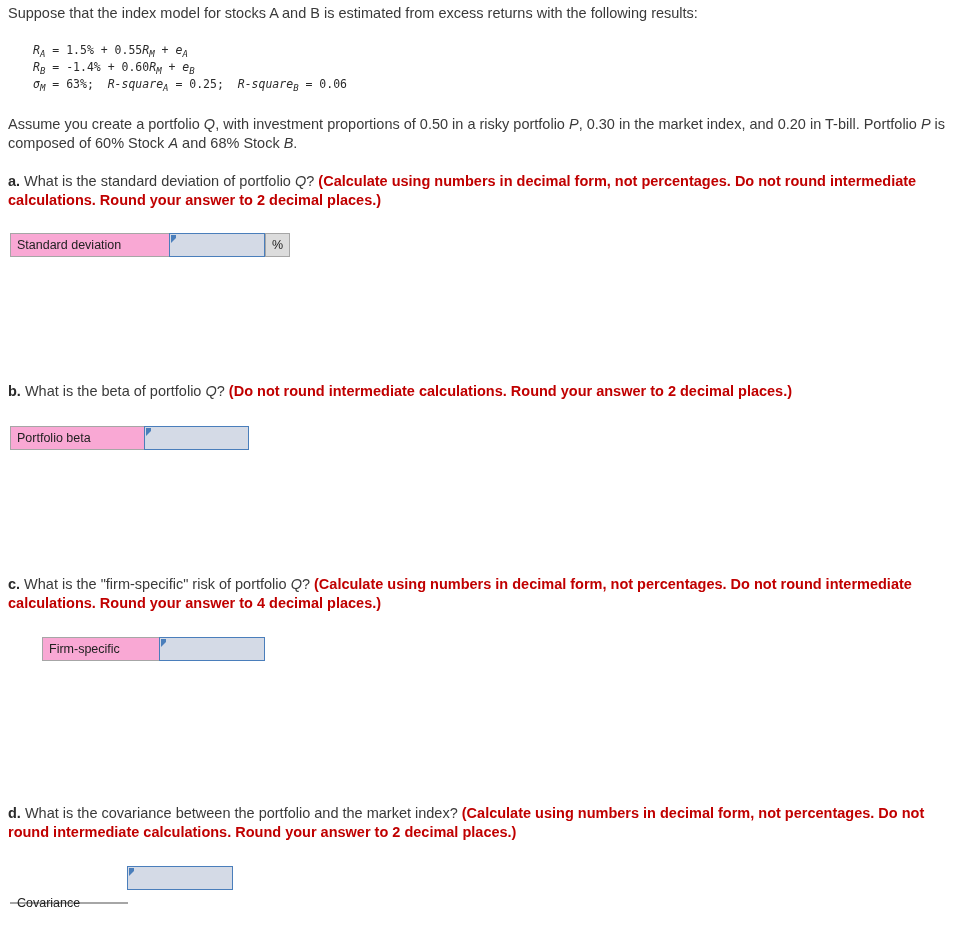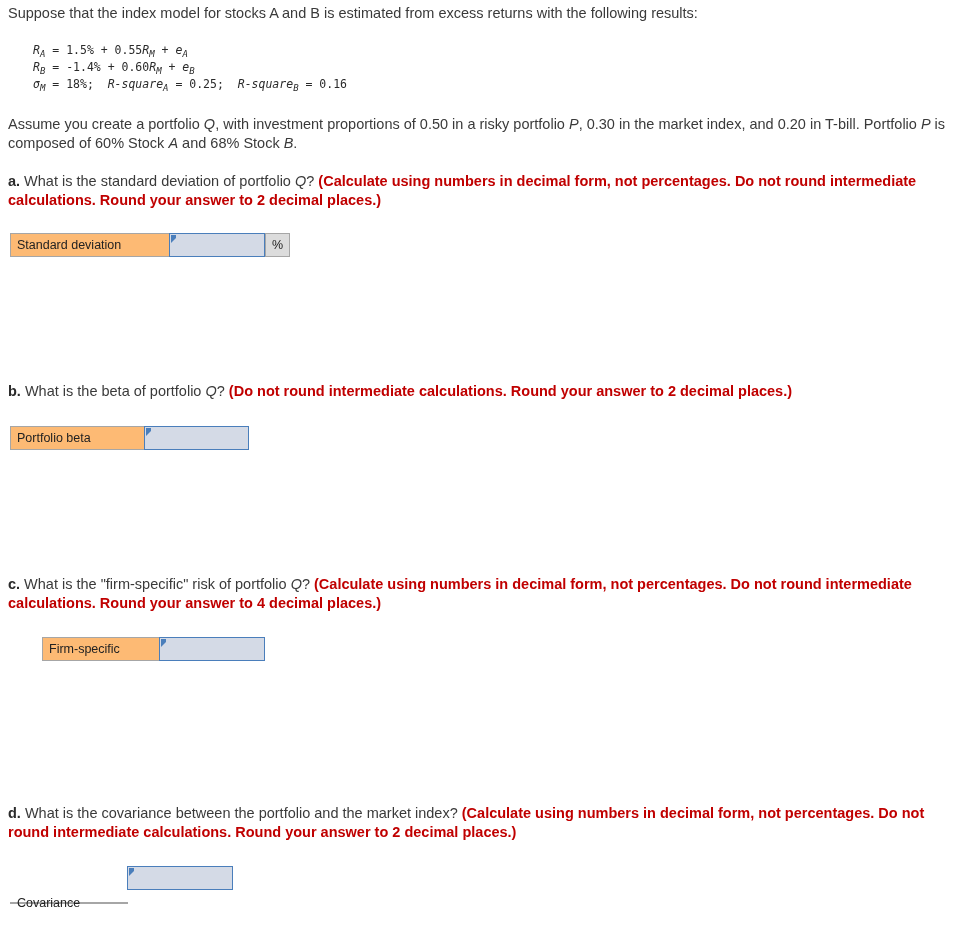--- a/index.html
+++ b/index.html
@@ -86,21 +86,21 @@
 
   
   .answer-row {
     position: absolute;
     left: 10px;
     display: flex;
     align-items: stretch;
     height: 24px;
   }
   .ans-label {
-    background: #fdba74;
+    background: #f9a8d4;
     border: 1px solid #a6a6a6;
     font-size: 12.5px;
     color: #222222;
     padding: 0 6px;
     display: flex;
     align-items: center;
     line-height: 1;
     white-space: nowrap;
   }
   .ans-input-wrap {
@@ -148,21 +148,21 @@
 </head>
 <body>
 
 <div class="page">
 
   <div class="intro">Suppose that the index model for stocks A and B is estimated from excess returns with the following results:</div>
 
   <div class="formulas">
     <div class="fline"><i>R</i><sub>A</sub><span> = 1.5% + 0.55</span><i>R</i><sub>M</sub><span> + </span><i>e</i><sub>A</sub></div>
     <div class="fline"><i>R</i><sub>B</sub><span> = -1.4% + 0.60</span><i>R</i><sub>M</sub><span> + </span><i>e</i><sub>B</sub></div>
-    <div class="fline"><i>σ</i><sub>M</sub><span> = 18%;  </span><i>R-square</i><sub>A</sub><span> = 0.25;  </span><i>R-square</i><sub>B</sub><span> = 0.16</span></div>
+    <div class="fline"><i>σ</i><sub>M</sub><span> = 63%;  </span><i>R-square</i><sub>A</sub><span> = 0.25;  </span><i>R-square</i><sub>B</sub><span> = 0.06</span></div>
   </div>
 
   <div class="assume"><span>Assume you create a portfolio </span><i>Q</i><span>, with investment proportions of 0.50 in a risky portfolio </span><i>P</i><span>, 0.30 in the market index, and 0.20 in T-bill. Portfolio </span><i>P</i><span> is composed of 60% Stock </span><i>A</i><span> and 68% Stock </span><i>B</i><span>.</span></div>
 
   <div class="question" style="top:172px;"><span class="qletter">a.</span><span class="qtext"> What is the standard deviation of portfolio </span><i class="qtext">Q</i><span class="qtext">? </span><span class="qnote">(Calculate using numbers in decimal form, not percentages. Do not round intermediate calculations. Round your answer to 2 decimal places.)</span></div>
 
   <div class="answer-row" style="top:233px;">
     <div class="ans-label" style="width:160px;">Standard deviation</div>
     <div class="ans-input-wrap" style="width:96px;">
       <input class="ans-input" type="text" placeholder="" style="">

